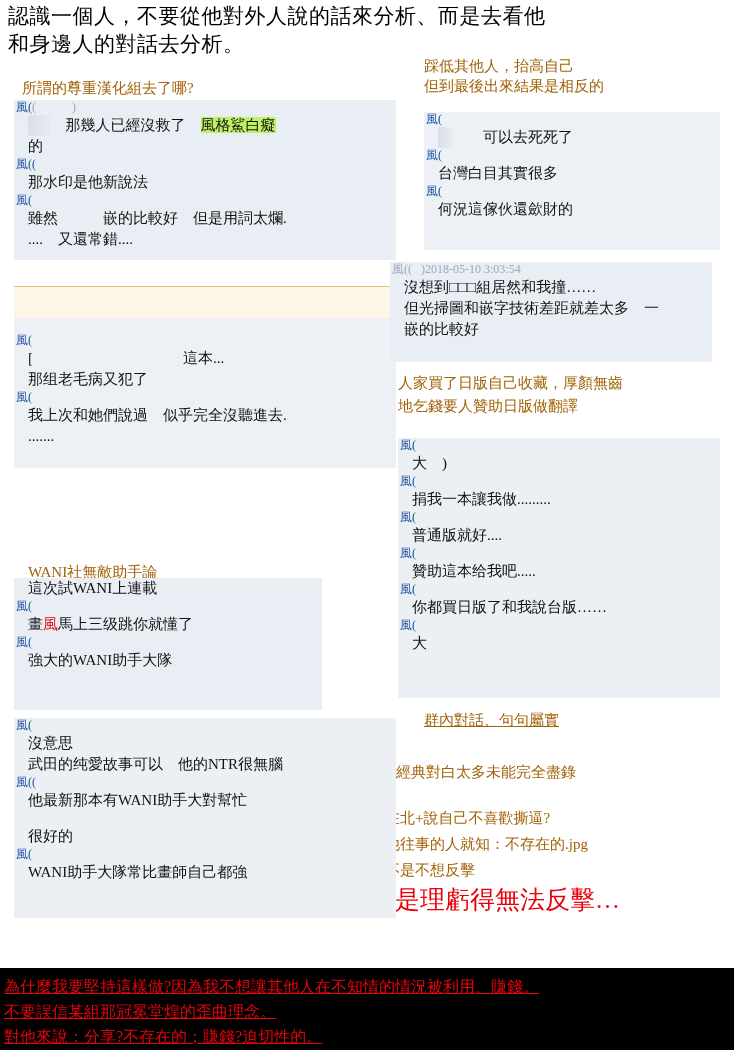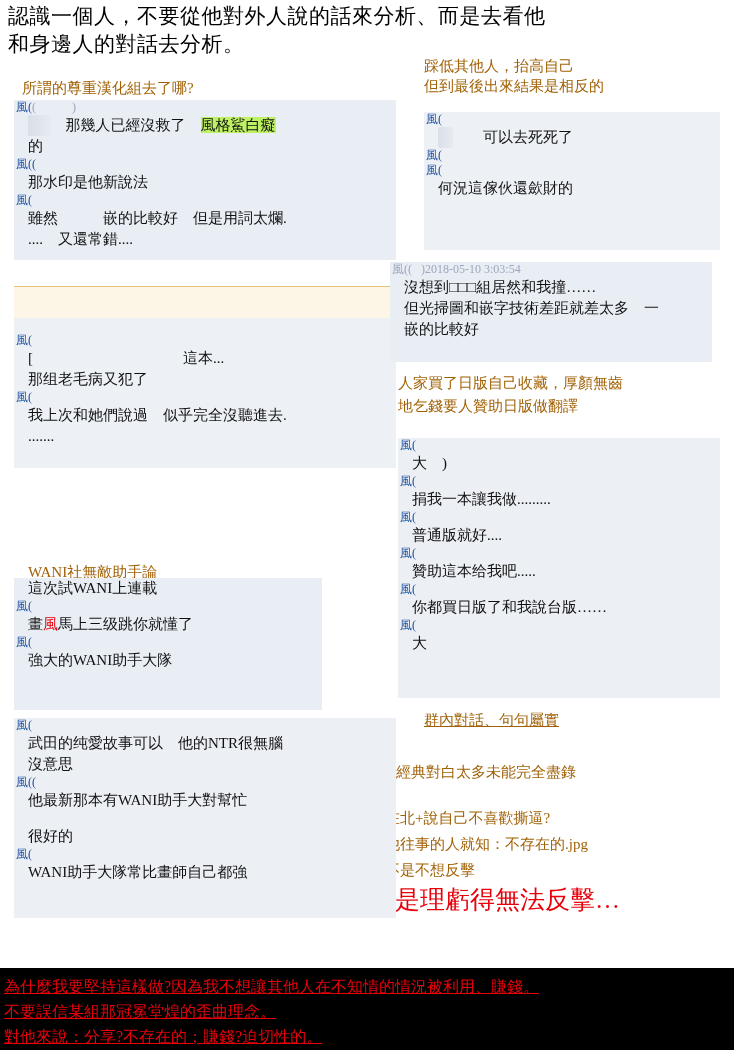--- a/index.html
+++ b/index.html
@@ -163,34 +163,35 @@
   <div class="chat tint-a" style="left:14px; top:578px; width:308px; height:132px;">
     <div class="msg">這次試WANI上連載</div>
     <div class="nick"><span>風(</span><span class="blurred">　　　　　　　</span></div>
     <div class="msg"><span>畫</span><span style="color:#e8000b">風</span><span>馬上三级跳你就懂了</span></div>
     <div class="nick"><span>風(</span><span class="blurred">　　　　　　　</span></div>
     <div class="msg">強大的WANI助手大隊</div>
   </div>
 
   <div class="chat tint-c" style="left:14px; top:718px; width:382px; height:200px;">
     <div class="nick"><span>風(</span><span class="blurred">　　　　　　　</span></div>
+    <div class="msg">沒意思</div>
     <div class="msg">武田的纯愛故事可以　他的NTR很無腦</div>
-    <div class="msg">沒意思</div>
     <div class="nick"><span>風((</span><span class="blurred">　　　　　　　</span></div>
     <div class="msg">他最新那本有WANI助手大對幫忙</div>
     <div class="nick"><span class="blurred">　　　　　　　　　　　</span></div>
     <div class="msg">很好的</div>
     <div class="nick"><span>風(</span><span class="blurred">　　　　　　　</span></div>
     <div class="msg">WANI助手大隊常比畫師自己都強</div>
   </div>
 
   <div class="chat tint-b" style="left:424px; top:112px; width:296px; height:138px;">
     <div class="nick"><span>風(</span><span class="blurred">　　　　　　</span></div>
     <div class="msg"><span class="blur">&nbsp;&nbsp;&nbsp;&nbsp;</span><span>　　可以去死死了</span></div>
     <div class="nick"><span>風(</span><span class="blurred">　　　　　　</span></div>
+    <div class="msg">台灣白目其實很多</div>
     <div class="nick"><span>風(</span><span class="blurred">　　　　　　</span></div>
     <div class="msg">何況這傢伙還歛財的</div>
   </div>
 
   <div class="chat tint-a" style="left:390px; top:262px; width:322px; height:100px;">
     <div class="nick"><span class="blurred">風((   )2018-05-10 3:03:54</span></div>
     <div class="msg">沒想到□□□組居然和我撞……</div>
     <div class="msg"></div>
     <div class="msg">但光掃圖和嵌字技術差距就差太多　一</div>
     <div class="msg">嵌的比較好</div>

